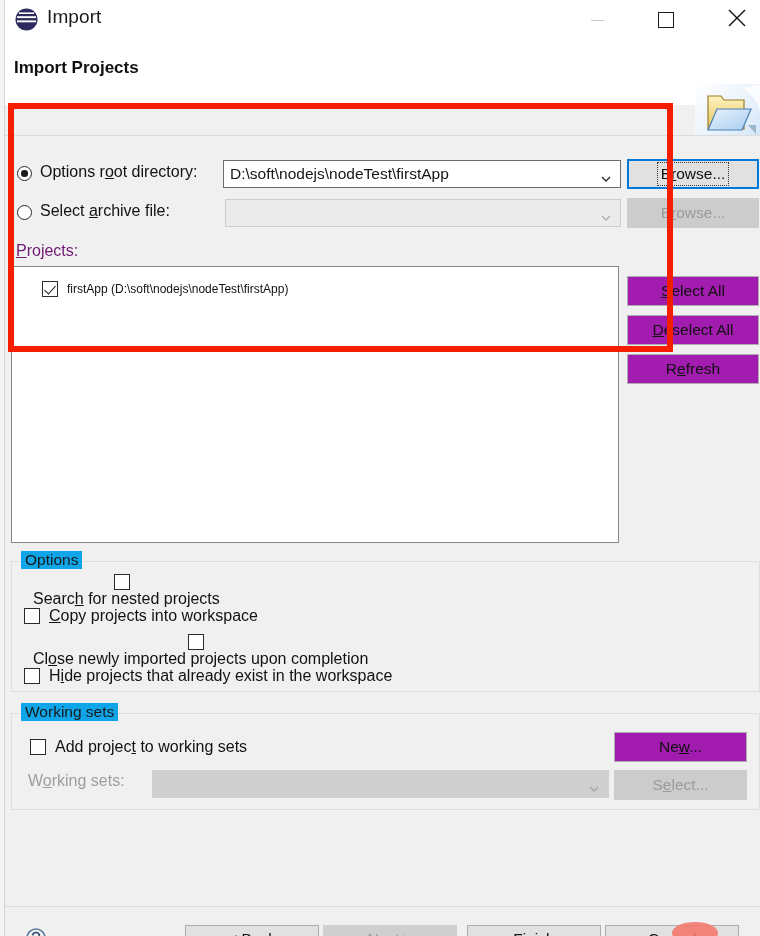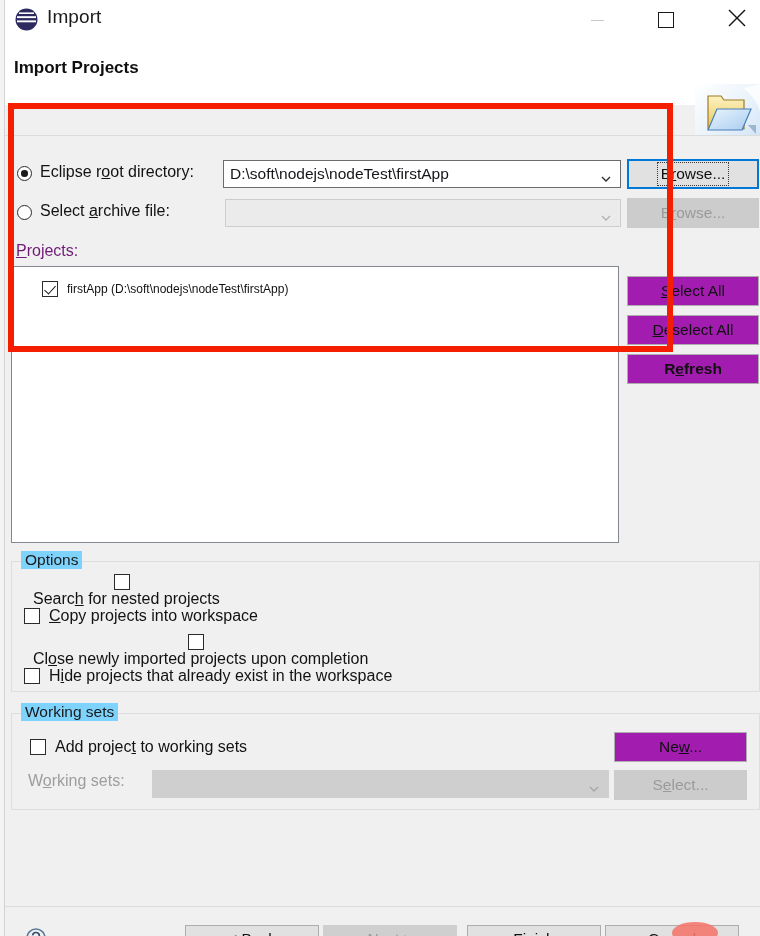--- a/index.html
+++ b/index.html
@@ -157,21 +157,21 @@
   .list-item-label {
     margin-left: 9px; font-size: 12px; color: #121212; white-space: nowrap;
   }
   
   .group {
     position: absolute; box-sizing: border-box;
     border: 1px solid #dedede;
   }
   .group-title {
     position: absolute; top: -11px; left: 9px;
-    background: #7dd3fc; padding: 0 4px;
+    background: #0ea5e9; padding: 0 4px;
     font-size: 15.5px; color: #191919;
   }
   .chk-row { position: absolute; height: 24px; display: flex; align-items: center; }
   .chk-row .chk-label {
     margin-left: 9px; font-size: 16px; color: #121212; white-space: nowrap;
   }
   
   .bottom-sep {
     position: absolute; left: 5px; top: 906px; width: 755px; height: 1px;
     background: #dcdcdc;
@@ -269,21 +269,21 @@
       </svg>
     </span>
     <div class="banner-sub">Select a directory to search for existing Eclipse projects.</div>
   </div>
   <div class="banner-sep"></div>
 
   <div class="body-area">
 
     <div class="radio-row" style="left:12px; top:25px; width:210px;">
       <span class="radio-mark sel"></span>
-      <span class="radio-label"><span>Eclipse r</span><span class="mn">o</span><span>ot directory:</span></span>
+      <span class="radio-label"><span>Options r</span><span class="mn">o</span><span>ot directory:</span></span>
     </div>
 
     <div class="combo" style="left:218px; top:24px; width:398px;">
       <span class="combo-text">D:\soft\nodejs\nodeTest\firstApp</span>
       <span class="combo-arrow">
         <svg width="10" height="10" viewBox="0 0 10 10">
           <polyline points="1,3 5,7 9,3" fill="none" stroke="#2b2b2b" stroke-width="1.3"></polyline>
         </svg>
       </span>
     </div>
@@ -318,21 +318,21 @@
         <span class="list-item-label">firstApp (D:\soft\nodejs\nodeTest\firstApp)</span>
       </div>
     </div>
 
     <div class="btn" style="left:622px; top:140px; width:132px;">
       <span><span></span><span class="mn">S</span><span>elect All</span></span>
     </div>
     <div class="btn" style="left:622px; top:179px; width:132px;">
       <span><span></span><span class="mn">D</span><span>eselect All</span></span>
     </div>
-    <div class="btn" style="left:622px; top:218px; width:132px;font-weight:bold;">
+    <div class="btn" style="left:622px; top:218px; width:132px;">
       <span><span>R</span><span class="mn">e</span><span>fresh</span></span>
     </div>
 
     <div class="group" style="left:6px; top:425px; width:749px; height:131px;">
       <span class="group-title">Options</span>
 
       <div class="chk-row" style="left:12px; top:12px;flex-direction:column;">
         <span class="chk"></span>
         <span class="chk-label"><span>Searc</span><span class="mn">h</span><span> for nested projects</span></span>
       </div>

